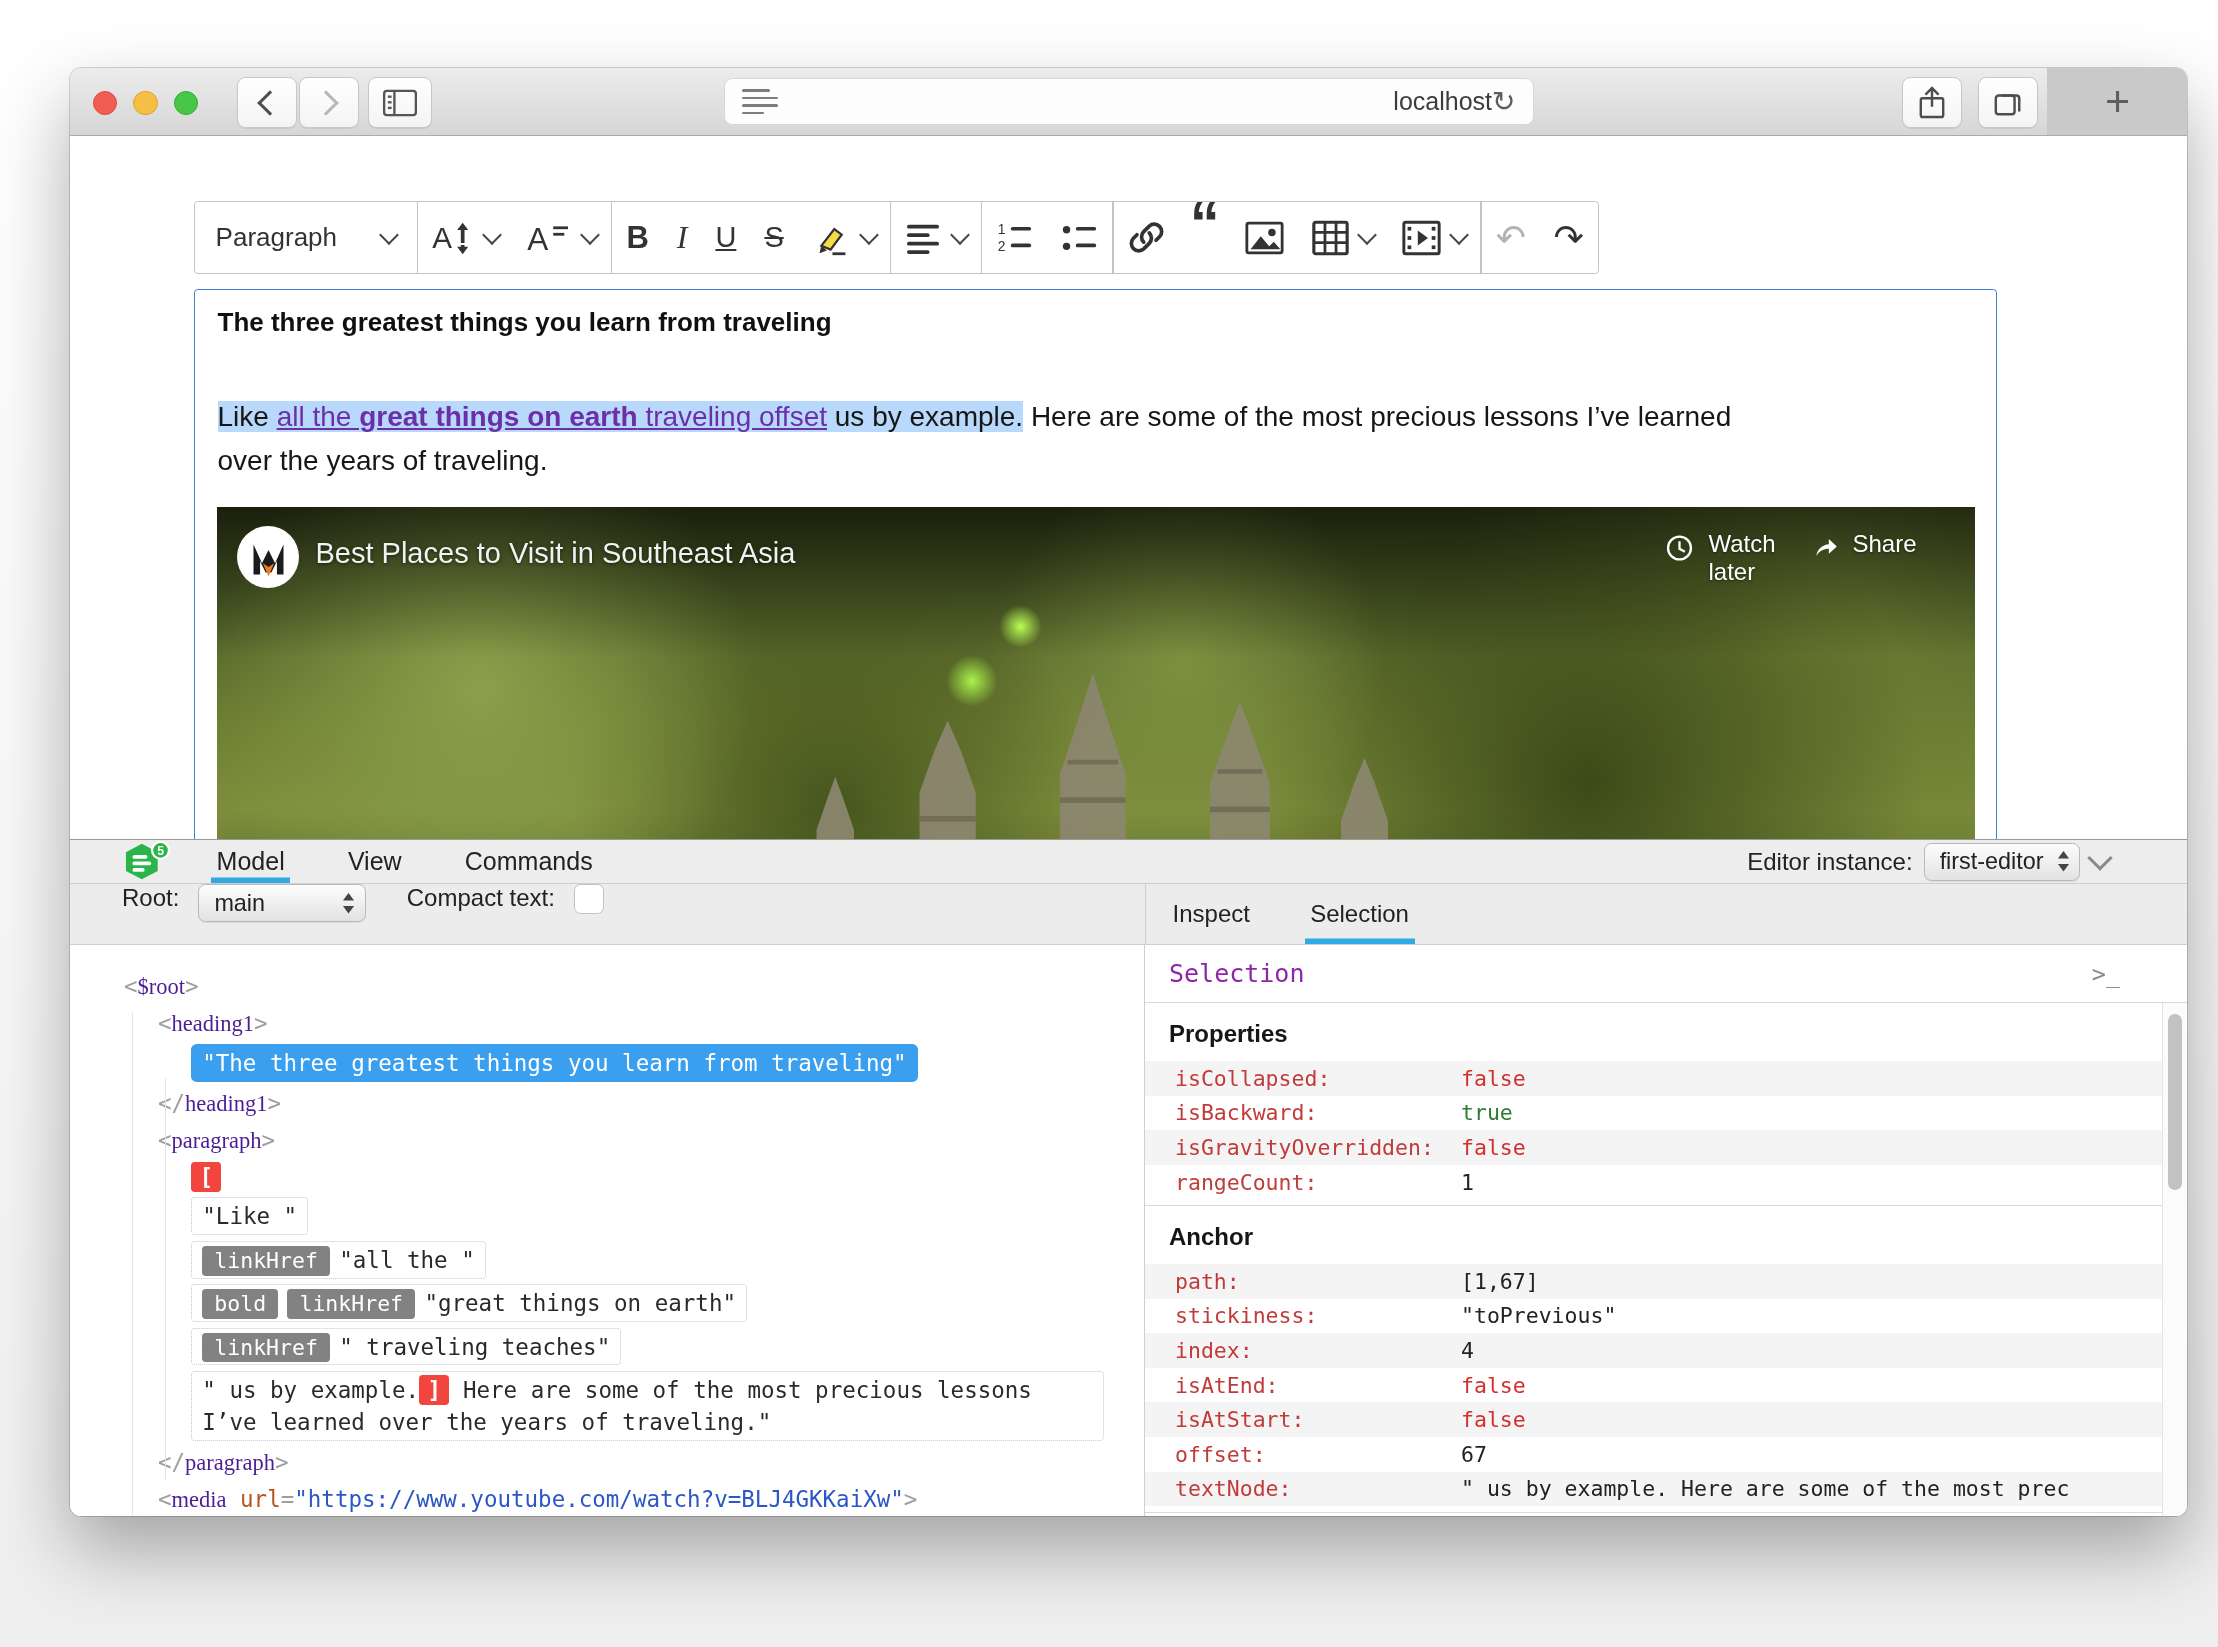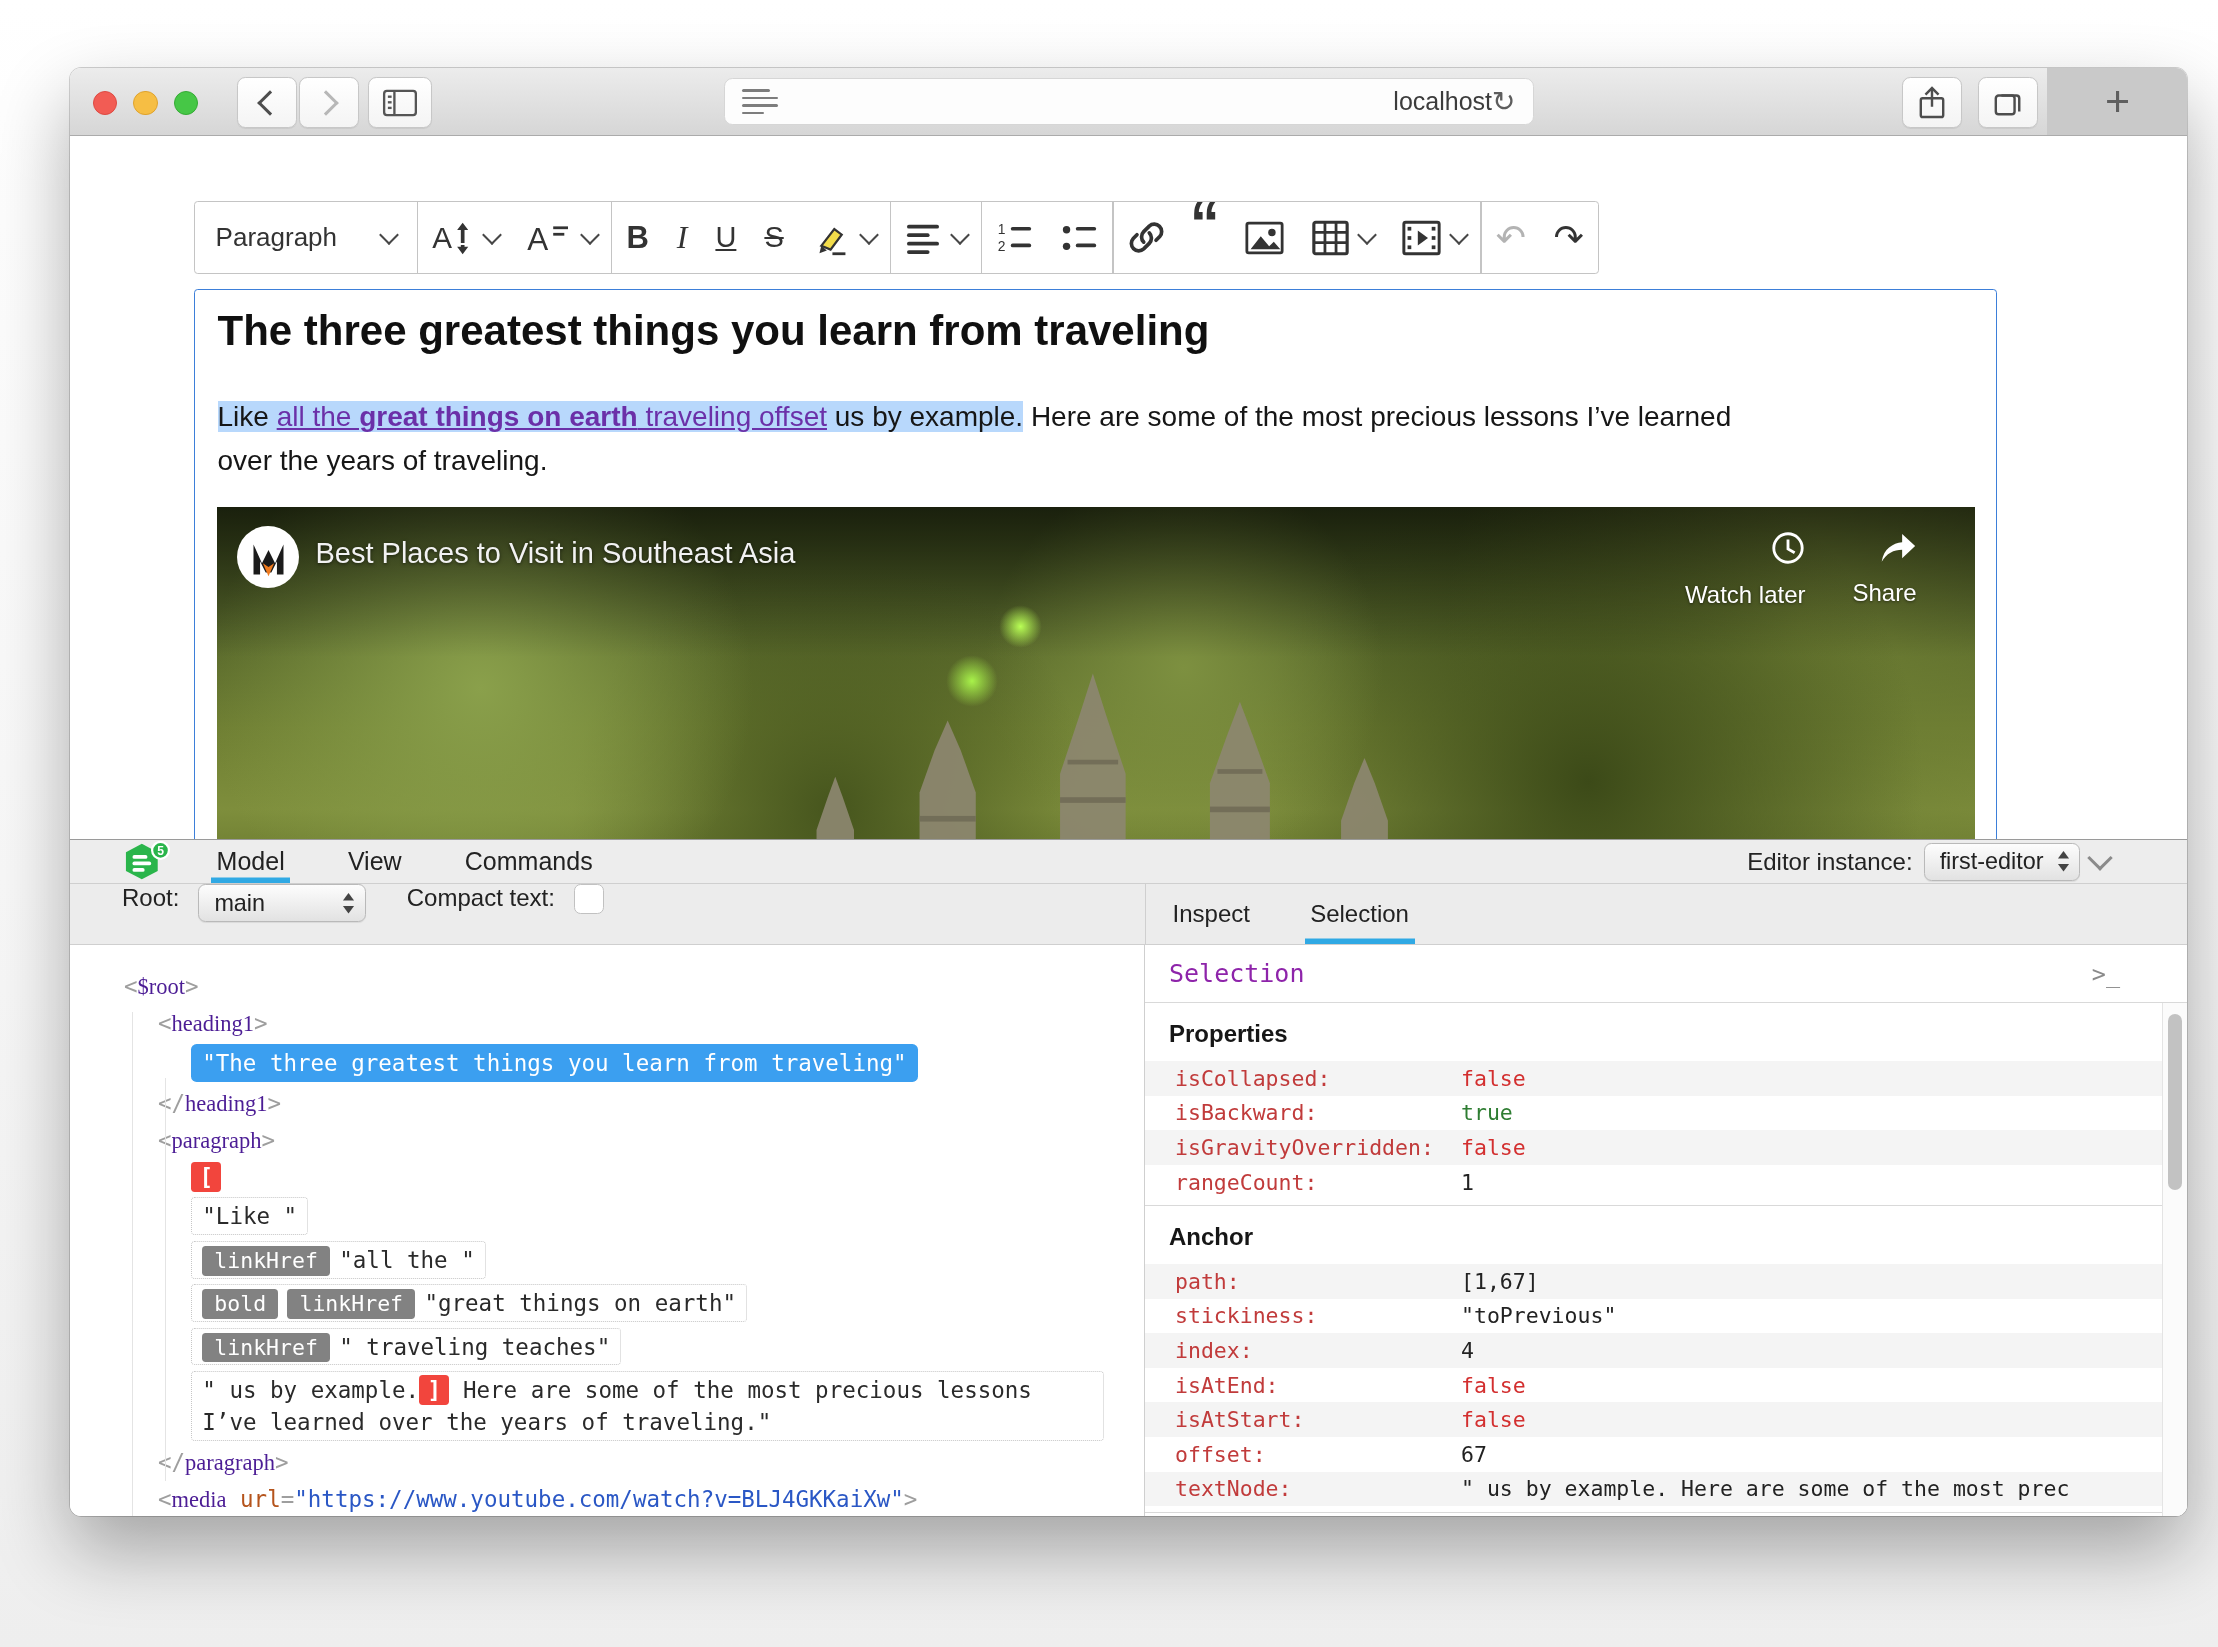--- a/index.html
+++ b/index.html
@@ -33,41 +33,41 @@
   .sep{width:1.9px;background:#c4c4c4;}
   .chev{width:12px;height:12px;border-right:2.8px solid #474747;border-bottom:2.8px solid #474747;transform:rotate(45deg);margin-left:11.2px;margin-top:-5.6px;flex:none;}
   .glyph-b{font-weight:bold;font-size:31px;}
   .glyph-i{font-style:italic;font-family:"Liberation Serif",serif;font-size:32px;}
   .glyph-u{text-decoration:underline;font-size:29px;}
   .glyph-s{text-decoration:line-through;font-size:29px;}
   .glyph-q{font-size:60px;line-height:28px;font-weight:bold;height:41px;overflow:hidden;}
   .glyph-undo{font-family:"DejaVu Sans",sans-serif;font-size:36px;color:#b3b3b3;}
   .glyph-redo{font-family:"DejaVu Sans",sans-serif;font-size:36px;color:#333;}
   .editor-box{position:absolute;left:124px;top:153px;width:1803px;height:731px;border:1.9px solid #3d7fd9;border-radius:3.7px;background:#fff;box-sizing:border-box;}
-  .ed-h1{position:absolute;left:22.5px;top:17px;font-size:42px;font-weight:bold;color:#101010;margin:0;}
+  .ed-h1{position:absolute;left:22.5px;top:17px;font-size:26px;font-weight:bold;color:#101010;margin:0;}
   .ed-p{position:absolute;left:22.5px;top:105px;width:1555px;font-size:28px;line-height:44px;color:#161616;margin:0;}
   .ed-p .sel{background:#b8d8fc;}
   .ed-p .lnk{color:#6b30a8;text-decoration:underline;}
   .ed-p .b{font-weight:bold;}
   
   .video{position:absolute;left:21.5px;top:217px;width:1758px;height:403px;overflow:hidden;background:
     radial-gradient(circle at 15% 45%, #8aa04b 0%, rgba(0,0,0,0) 18%),
     radial-gradient(circle at 35% 75%, #46551d 0%, rgba(0,0,0,0) 22%),
     radial-gradient(circle at 55% 40%, #7d9040 0%, rgba(0,0,0,0) 20%),
     radial-gradient(circle at 78% 68%, #3c4a18 0%, rgba(0,0,0,0) 24%),
     radial-gradient(circle at 90% 30%, #6d7d33 0%, rgba(0,0,0,0) 22%),
     linear-gradient(180deg,#39471c 0%,#55652a 30%,#6f7f33 55%,#7e8e3c 75%,#5d6d26 100%);}
   .video::before{content:"";position:absolute;left:0;top:0;right:0;height:150px;background:linear-gradient(rgba(0,0,0,.55),rgba(0,0,0,0));}
   .temples{position:absolute;left:562px;bottom:-9.4px;}
   .orb{position:absolute;border-radius:50%;}
   .orb1{left:782px;top:98px;width:43px;height:43px;background:radial-gradient(circle,#b9ff55 0%,rgba(140,255,70,0) 70%);}
   .orb2{left:729px;top:148px;width:52px;height:52px;background:radial-gradient(circle,#a8f24a 0%,rgba(130,240,60,0) 70%);}
   .avatar{position:absolute;left:20.6px;top:19px;width:62px;height:62px;border-radius:50%;background:#fff;display:flex;align-items:center;justify-content:center;}
   .vtitle{position:absolute;left:99px;top:30px;font-size:29px;color:#f2f2f2;text-shadow:0 0.9px 3.7px rgba(0,0,0,.6);}
-  .vaction{position:absolute;top:22.5px;display:flex;flex-direction:column;align-items:flex-end;gap:15px;color:#fff;text-shadow:0 0.9px 2.8px rgba(0,0,0,.5);}
+  .vaction{position:absolute;top:22.5px;display:flex;flex-direction:row;align-items:flex-start;gap:15px;color:#fff;text-shadow:0 0.9px 2.8px rgba(0,0,0,.5);}
   .vaction .lbl{font-size:24px;}
   .act-wl{left:1448px;width:141px;}
   .act-sh{left:1597px;width:103px;}
   
   .inspector{height:677px;border-top:0.9px solid #9a9a9a;background:#fff;display:flex;flex-direction:column;flex:none;}
   .ins-header{position:relative;height:43px;background:#ededed;border-bottom:0.9px solid #cfcfcf;flex:none;}
   .ck-logo{position:absolute;left:52px;top:0.9px;}
   .ins-tabs{position:absolute;left:141px;top:0;height:43px;display:flex;gap:52px;}
   .ins-tab{display:flex;align-items:center;font-size:25px;color:#222;padding:0 5.6px;}
   .ins-tab.active{box-shadow:inset 0 -5.6px #30a9e4;}

